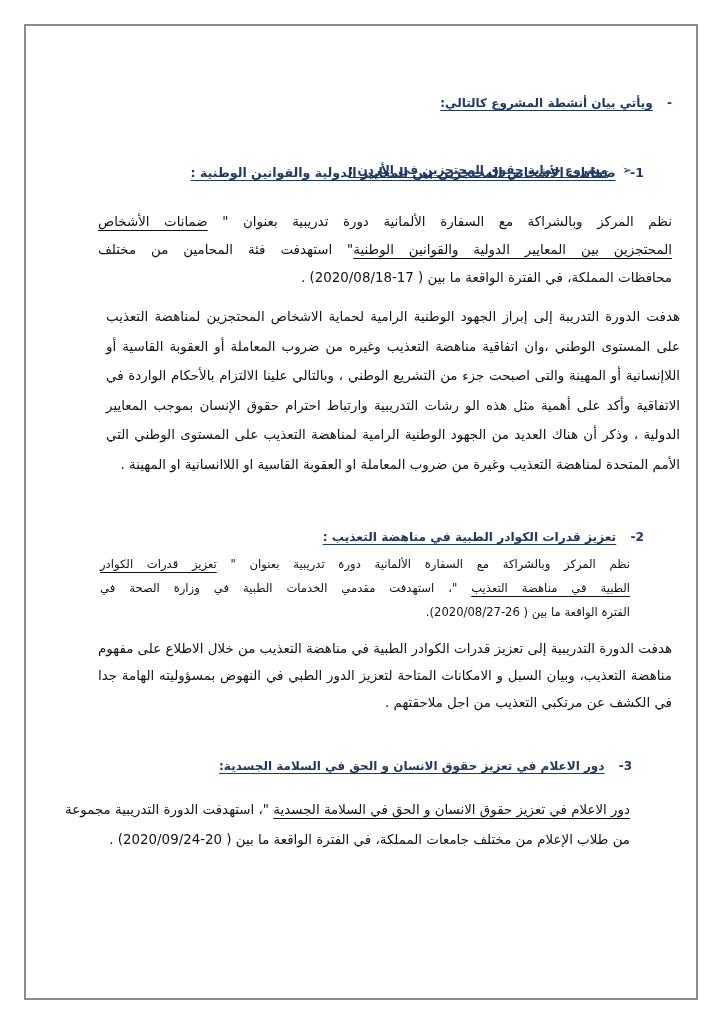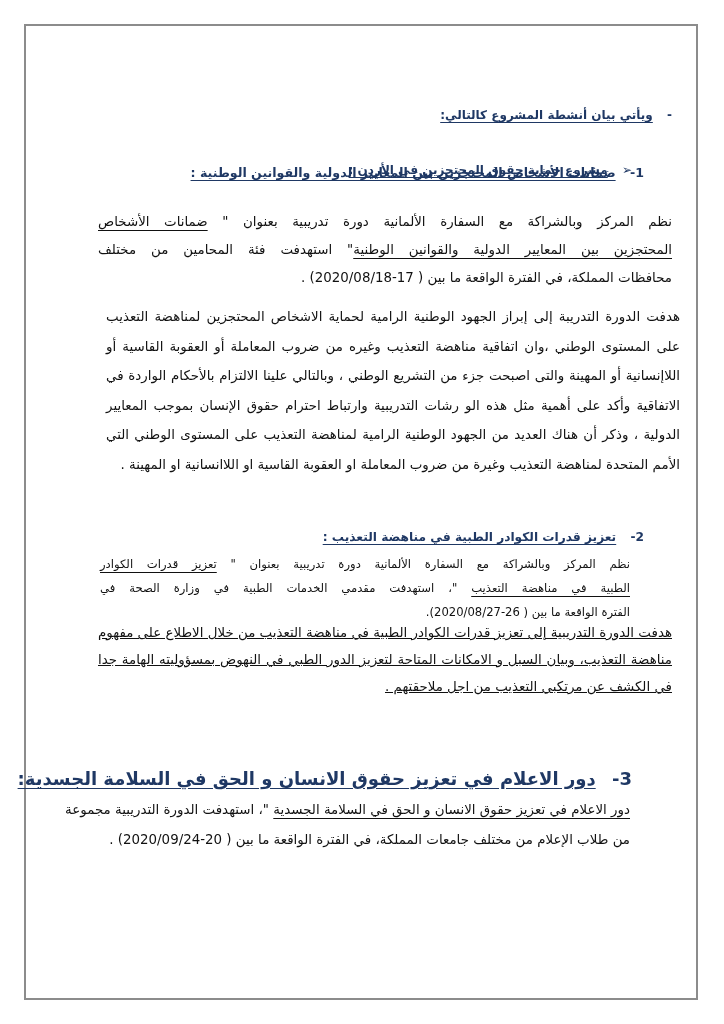--- a/index.html
+++ b/index.html
@@ -14,21 +14,21 @@
   .para .line { display: block; white-space: nowrap; text-align: justify; text-align-last: justify; }
   .para .line.last { text-align-last: right; }
   .u { text-decoration: underline; text-underline-offset: 4px; margin-top: 8px; }
   .small { font-size: 11.6px; }
 </style>
 </head>
 <body>
 
 <div class="page-border"></div>
 
-<div class="h" style="right:52px; top:108px;">
+<div class="h" style="right:52px; top:96px;">
   <span class="marker">-</span>
   <u>ويأتي بيان أنشطة المشروع كالتالي:</u>
 </div>
 
 <div class="h" style="right:92px; top:124px;margin-top:39px;">
   <span class="marker">➢</span>
   <u>مشروع حماية حقوق المحتجزين في الأردن :</u>
 </div>
 
 <div class="h" style="right:80px; top:165px; font-size:12.6px;">
@@ -55,27 +55,27 @@
   <span class="marker">2-</span>
   <u>تعزيز قدرات الكوادر الطبية في مناهضة التعذيب :</u>
 </div>
 
 <div class="para small" style="right:94px; width:530px; top:552px; line-height:24px;">
   <span class="line"><span>نظم المركز وبالشراكة مع السفارة الألمانية دورة تدريبية بعنوان " </span><span class="u">تعزيز قدرات الكوادر</span></span>
   <span class="line"><span class="u">الطبية في مناهضة التعذيب</span><span> "، استهدفت مقدمي الخدمات الطبية في وزارة الصحة في</span></span>
   <span class="line last"><span>الفترة الواقعة ما بين ( 26-2020/08/27).</span></span>
 </div>
 
-<div class="para" style="right:52px; width:574px; top:619px; line-height:27px;text-decoration:underline;">
+<div class="para" style="right:52px; width:574px; top:635px; line-height:27px;">
   <span class="line">هدفت الدورة التدريبية إلى تعزيز قدرات الكوادر الطبية في مناهضة التعذيب من خلال الاطلاع على مفهوم</span>
   <span class="line">مناهضة التعذيب، وبيان السبل و الامكانات المتاحة لتعزيز الدور الطبي في النهوض بمسؤوليته الهامة جدا</span>
   <span class="line last">في الكشف عن مرتكبي التعذيب من اجل ملاحقتهم .</span>
 </div>
 
-<div class="h" style="right:92px; top:759px; font-size:18px;margin-top:9px;">
+<div class="h" style="right:92px; top:759px; font-size:12px;">
   <span class="marker">3-</span>
   <u>دور الاعلام في تعزيز حقوق الانسان و الحق في السلامة الجسدية:</u>
 </div>
 
 <div class="para" style="right:94px; width:532px; top:795px; line-height:30px;">
   <span class="line"><span class="u">دور الاعلام في تعزيز حقوق الانسان و الحق في السلامة الجسدية</span><span> "، استهدفت الدورة التدريبية مجموعة</span></span>
   <span class="line last"><span>من طلاب الإعلام من مختلف جامعات المملكة، في الفترة الواقعة ما بين ( 20-2020/09/24) .</span></span>
 </div>
 
 </body></html>

